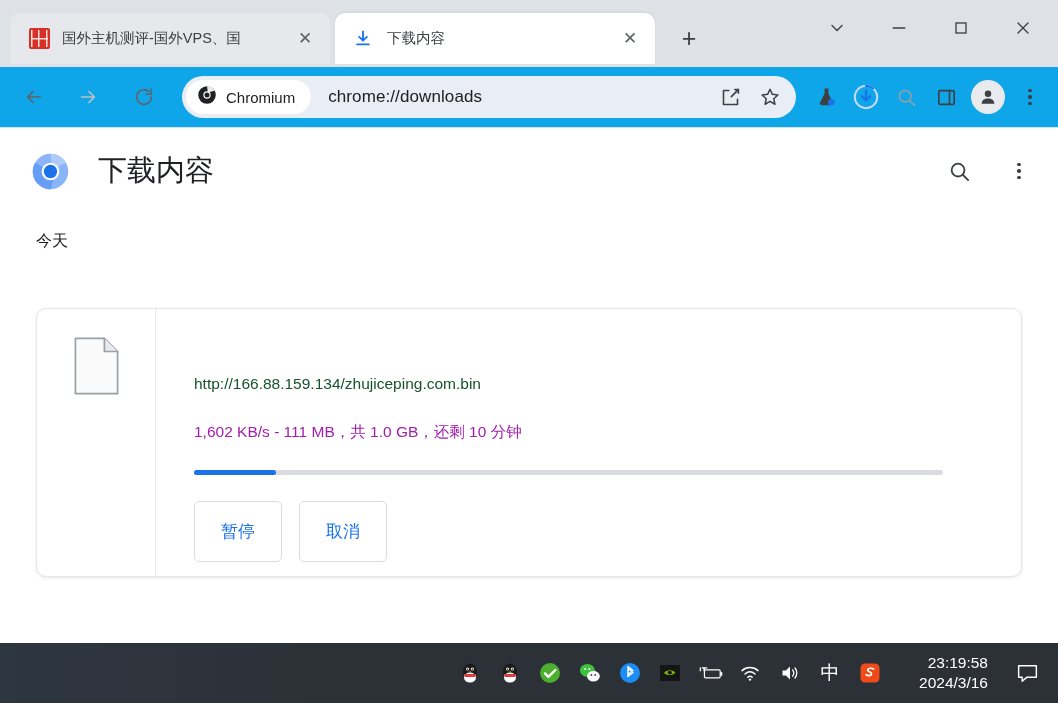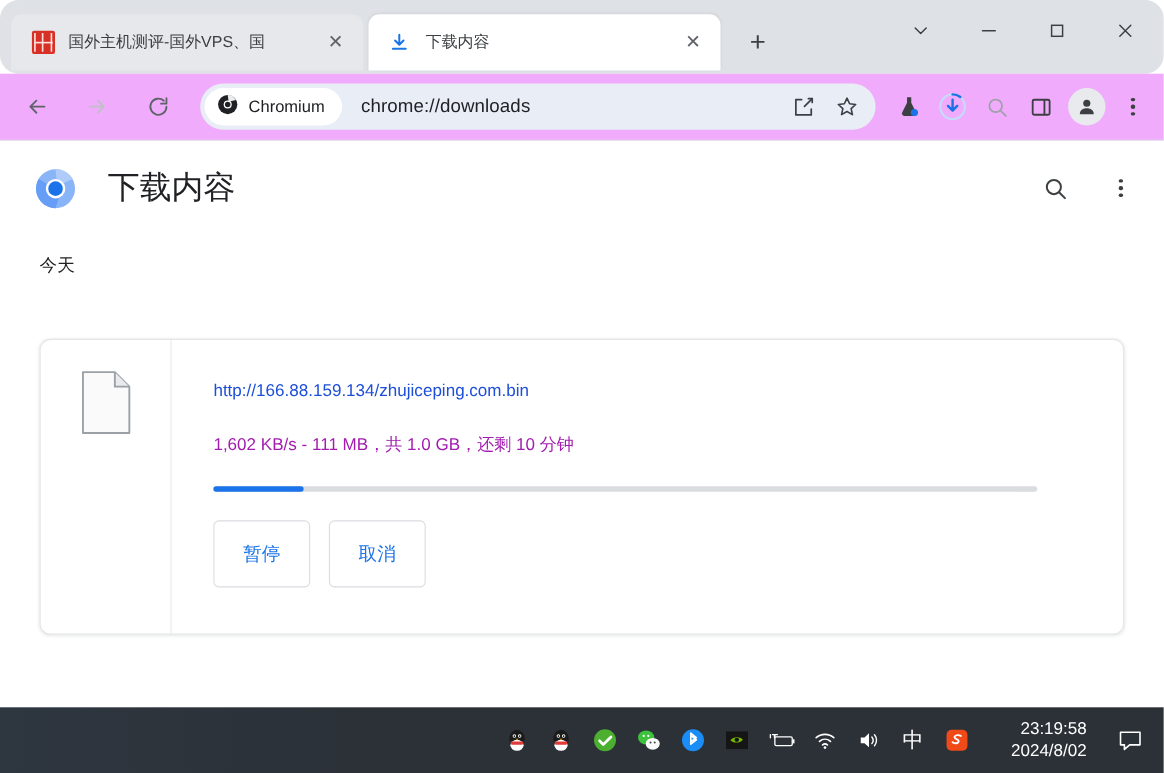--- a/index.html
+++ b/index.html
@@ -8,21 +8,20 @@
     font-family: "Liberation Sans", "DejaVu Sans", sans-serif;
     overflow: hidden;
     background: #ffffff;
   }
   .screen { position: relative; width: 1058px; height: 703px; background:#fff; }
 
   
   .tabstrip {
     position: absolute; top: 0; left: 0; width: 1058px; height: 67px;
     background: #dee1e6;
-    border-radius: 17px;
   }
   .tab {
     position: absolute; top: 13px; height: 51px;
     display: flex; align-items: center; border-radius: 10px 10px 0 0;
   }
   .tab.inactive { left: 10px; width: 320px; background: #e6e8ec; }
   .tab.active   { left: 335px; width: 320px; background: #ffffff;
                   box-shadow: 0 -1px 3px rgba(0,0,0,.06); }
   .tab-fav {
     width: 22px; height: 22px; margin-left: 18px; flex: none;
@@ -57,21 +56,21 @@
     position: absolute; left: 672px; top: 21px; width: 34px; height: 34px;
     display: flex; align-items: center; justify-content: center;
     font-size: 25px; color: #3c4043; border-radius: 50%; font-weight: 300;
   }
   .wincontrols { position: absolute; top: 6px; right: 4px; display: flex; }
   .wc { width: 62px; height: 44px; display: flex; align-items: center; justify-content: center; color: #3c4043; }
 
   
   .toolbar {
     position: absolute; top: 67px; left: 0; width: 1058px; height: 61px;
-    background: #f0abfc; display: flex; align-items: center;
+    background: #0ea5e9; display: flex; align-items: center;
     border-bottom: 1px solid #dcdfe3;
   }
   .navbtn { width: 40px; height: 40px; display: flex; align-items: center;
             justify-content: center; color: #5f6368; border-radius: 50%; }
   .navbtn.back { margin-left: 14px; }
   .navbtn.fwd  { margin-left: 14px; color: #bdc1c6; }
   .navbtn.reload { margin-left: 16px; }
   .omnibox {
     margin-left: 18px; height: 42px; flex: 1; background: #e9edf6;
     border-radius: 21px; display: flex; align-items: center; position: relative;
@@ -105,21 +104,21 @@
   .card {
     position: absolute; left: 36px; top: 180px; width: 986px; height: 269px;
     background: #fff; border: 1px solid #e4e6e8; border-radius: 10px;
     box-shadow: 0 1px 3px rgba(60,64,67,.12); display: flex; overflow: hidden;
   }
   .card-iconcol { width: 119px; border-right: 1px solid #e8eaed; display: flex;
                   align-items: flex-start; justify-content: center; padding-top: 28px; }
   .file-icon { width: 45px; height: 58px; position: relative; }
   .card-body { flex: 1; padding: 32px 0 0 38px; position: relative; }
   .file-name { font-size: 17px; font-weight: 700; color: #202124; letter-spacing: .1px; }
-  .file-url  { margin-top: 6px; font-size: 15.5px; color: #1d4ed8; }
+  .file-url  { margin-top: 34px; font-size: 15.5px; color: #14532d; }
   .file-status { margin-top: 29px; font-size: 15.5px; color: #a21caf; }
   .progress-track { margin-top: 27px; width: 749px; height: 5px; background: #dadce0; border-radius: 3px; }
   .progress-fill { height: 5px; background: #1a73e8; border-radius: 3px; }
   .btnrow { margin-top: 26px; display: flex; gap: 17px; }
   .mdbtn {
     min-width: 88px; height: 61px; padding: 0 22px; border: 1px solid #dadce0;
     border-radius: 5px; background: #fff; color: #1a73e8; font-size: 17px;
     display: flex; align-items: center; justify-content: center;
     font-family: "Liberation Sans", "DejaVu Sans", sans-serif;
   }
@@ -437,21 +436,21 @@
       <span class="tray-ico">
         <svg viewBox="0 0 24 24" width="24" height="24">
           <rect x="2.5" y="2.5" width="19" height="19" rx="4.5" fill="#f04a18"></rect>
           <path d="M15.6 8.1c-1.5-1.1-5.2-1.4-5.8.7-.5 1.8 2.4 2.1 3.3 3 1.1 1.1-.2 2.9-2 2.9-1.3 0-2.4-.4-3.1-1" stroke="#fff" stroke-width="1.7" fill="none" stroke-linecap="round"></path>
         </svg>
       </span>
     </div>
 
     <div class="clock">
       <div>23:19:58</div>
-      <div>2024/8/02</div>
+      <div>2024/3/16</div>
     </div>
 
     <span class="tray-ico notif">
       <svg viewBox="0 0 24 24" width="25" height="25">
         <path d="M3.5 4.5h17v11h-9l-4.6 4v-4H3.5z" stroke="#fff" stroke-width="1.4" fill="none" stroke-linejoin="round"></path>
       </svg>
     </span>
   </div>
 
 </div>

